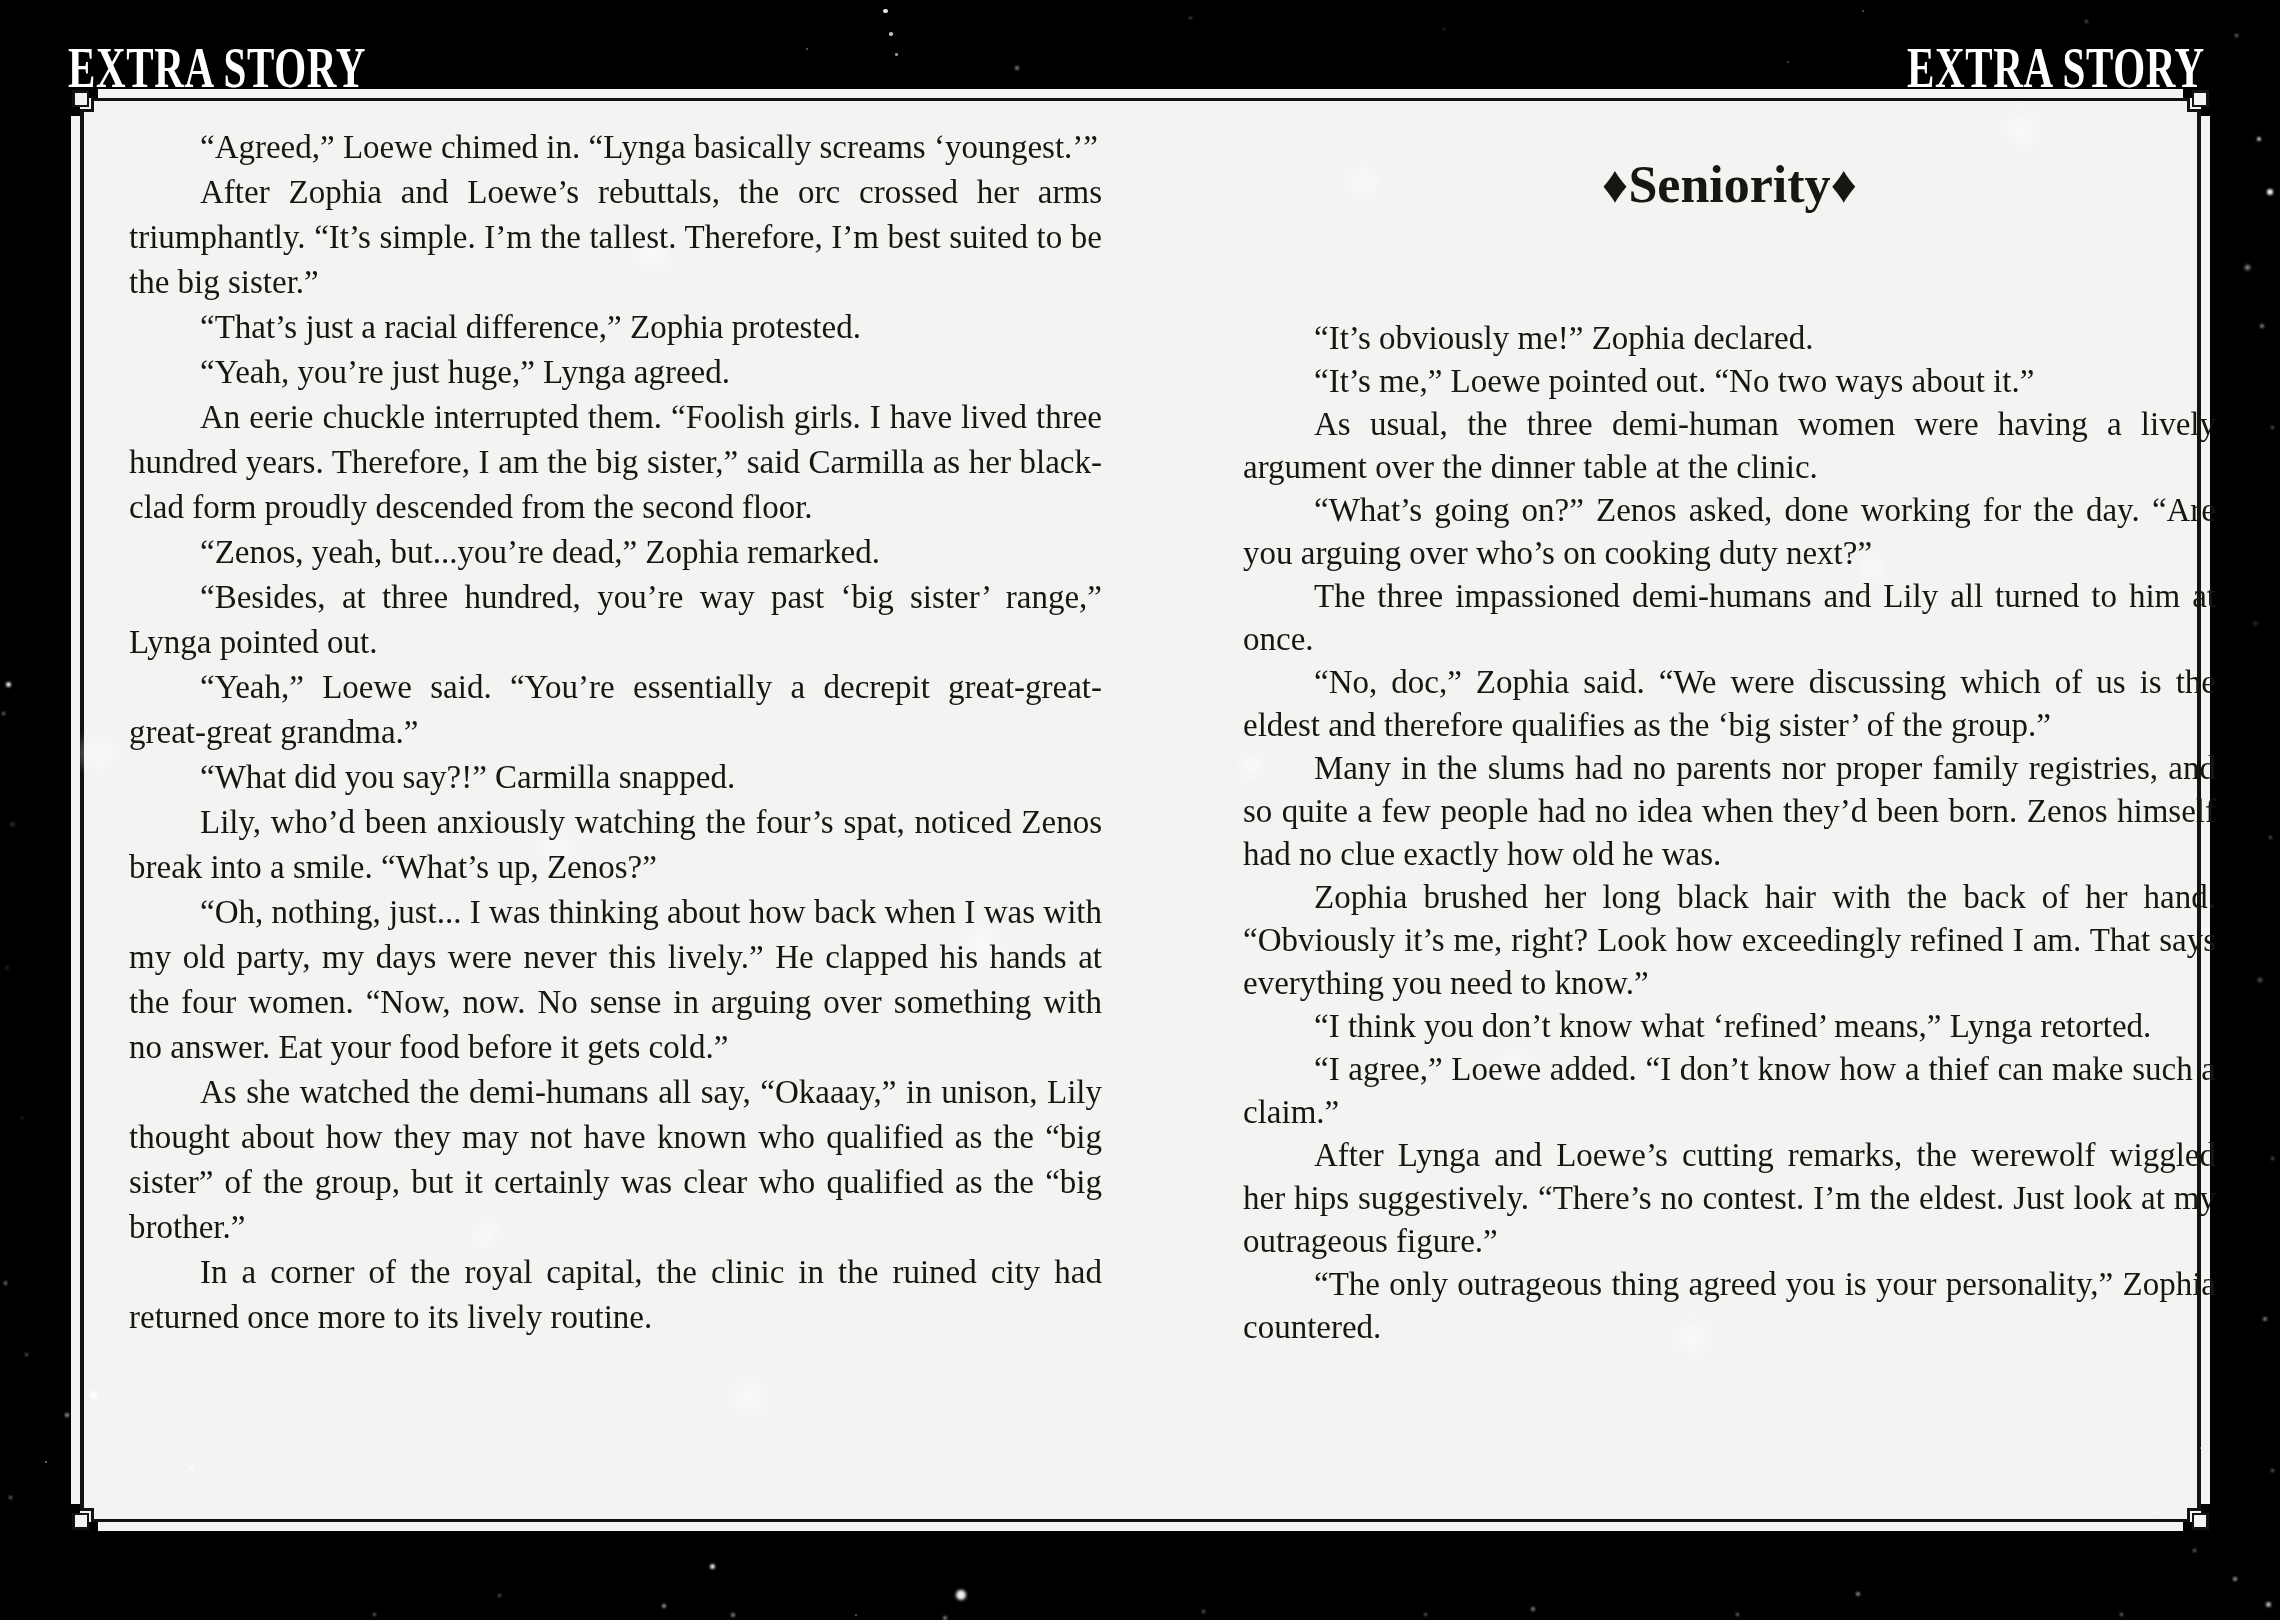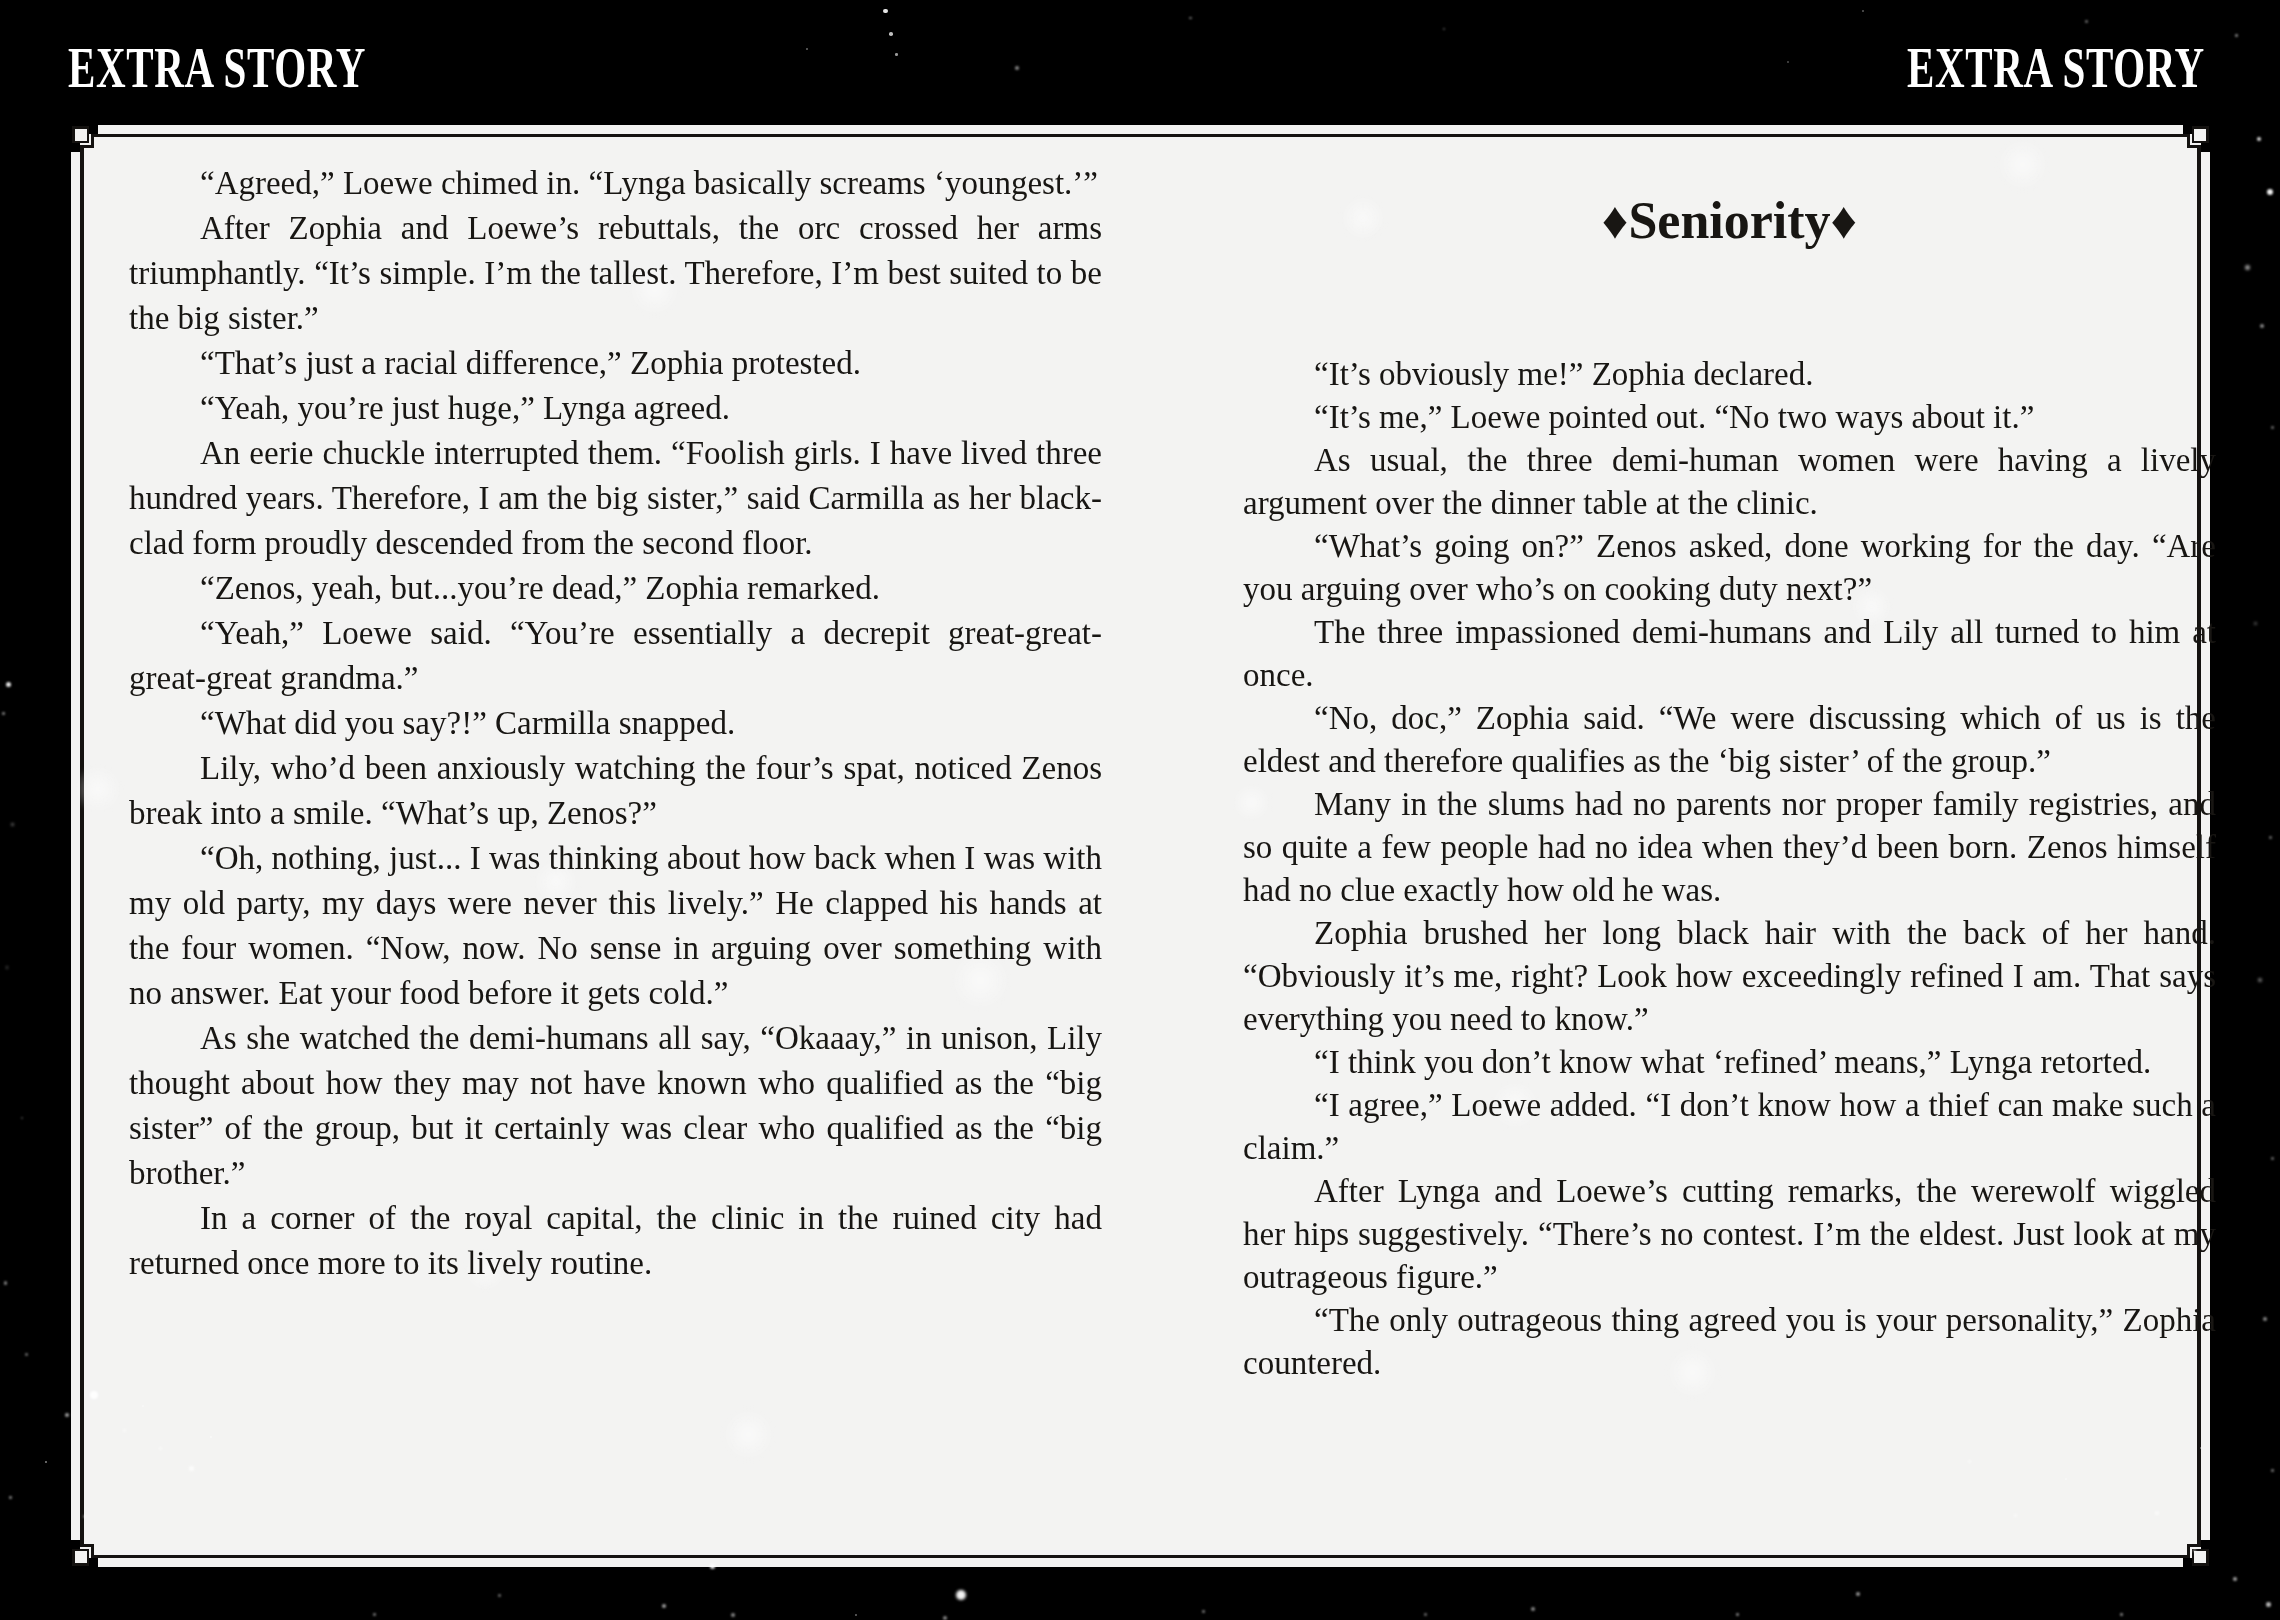--- a/index.html
+++ b/index.html
@@ -18,21 +18,21 @@
     font-weight: bold; font-size: 57px; line-height: 1;
     letter-spacing: 0.9px; white-space: nowrap;
     transform: scaleX(.72);
   }
   #hdrL { left: 68px;  transform-origin: left top; }
   #hdrR { right: 75px; transform-origin: right top; }
 
   
   .page {
     position: absolute; left: 71px; top: 89px;
-    width: 2139px; height: 1442px; margin-top: 36px;
+    width: 2139px; height: 1442px;
   }
   .page svg.frame { position: absolute; left: 0; top: 0; z-index: 1; }
   .frame .paper-shape { fill: var(--paper, #f3f3f2); }
   .frame .frame-line  { fill: none; stroke: var(--frame, #141210); stroke-width: 4; }
   .frame .corner-box  { fill: var(--paper, #f3f3f2); stroke: var(--frame, #141210); stroke-width: 3; }
 
   
   .col {
     position: absolute; z-index: 3;
     width: 973px;
@@ -81,20 +81,21 @@
   </svg>
 
   <div class="col" id="colL">
     <div>
         <p>“Agreed,” Loewe chimed in. “Lynga basically screams ‘youngest.’”</p>
         <p>After Zophia and Loewe’s rebuttals, the orc crossed her arms triumphantly. “It’s simple. I’m the tallest. Therefore, I’m best suited to be the big sister.”</p>
         <p>“That’s just a racial difference,” Zophia protested.</p>
         <p>“Yeah, you’re just huge,” Lynga agreed.</p>
         <p>An eerie chuckle interrupted them. “Foolish girls. I have lived three hundred years. Therefore, I am the big sister,” said Carmilla as her black-clad form proudly descended from the second floor.</p>
         <p>“Zenos, yeah, but...you’re dead,” Zophia remarked.</p>
+        <p>“Besides, at three hundred, you’re way past ‘big sister’ range,” Lynga pointed out.</p>
         <p>“Yeah,” Loewe said. “You’re essentially a decrepit great-great-great-great grandma.”</p>
         <p>“What did you say?!” Carmilla snapped.</p>
         <p>Lily, who’d been anxiously watching the four’s spat, noticed Zenos break into a smile. “What’s up, Zenos?”</p>
         <p>“Oh, nothing, just... I was thinking about how back when I was with my old party, my days were never this lively.” He clapped his hands at the four women. “Now, now. No sense in arguing over something with no answer. Eat your food before it gets cold.”</p>
         <p>As she watched the demi-humans all say, “Okaaay,” in unison, Lily thought about how they may not have known who qualified as the “big sister” of the group, but it certainly was clear who qualified as the “big brother.”</p>
         <p>In a corner of the royal capital, the clinic in the ruined city had returned once more to its lively routine.</p>
       </div>
   </div>
 
   <div class="col" id="colR">

